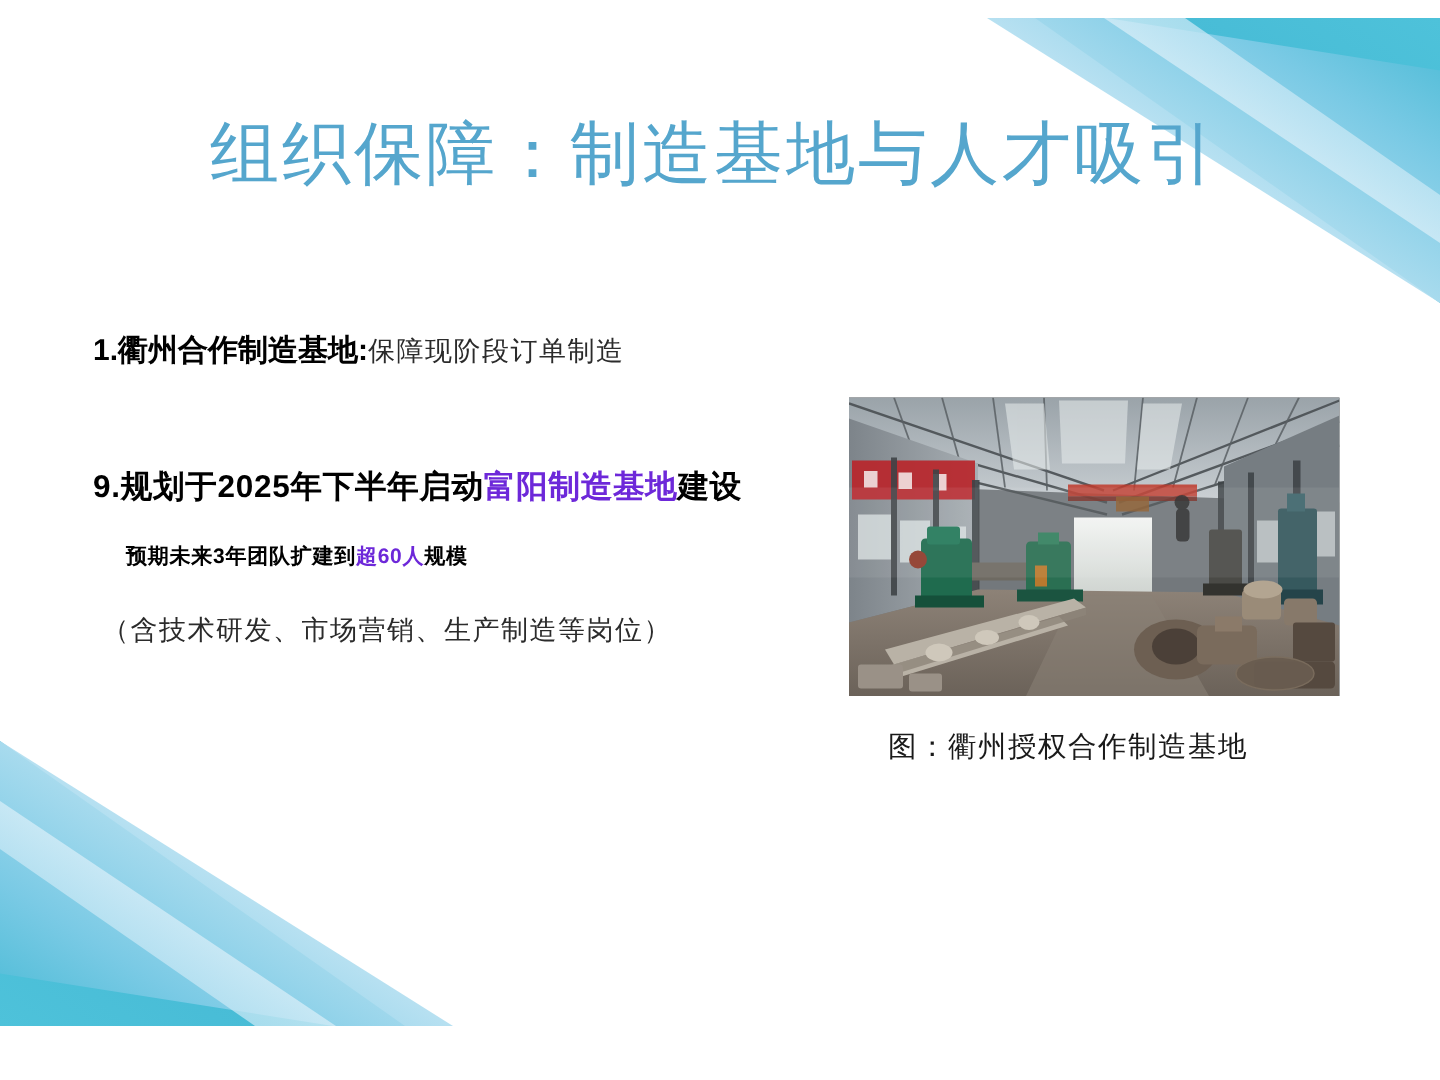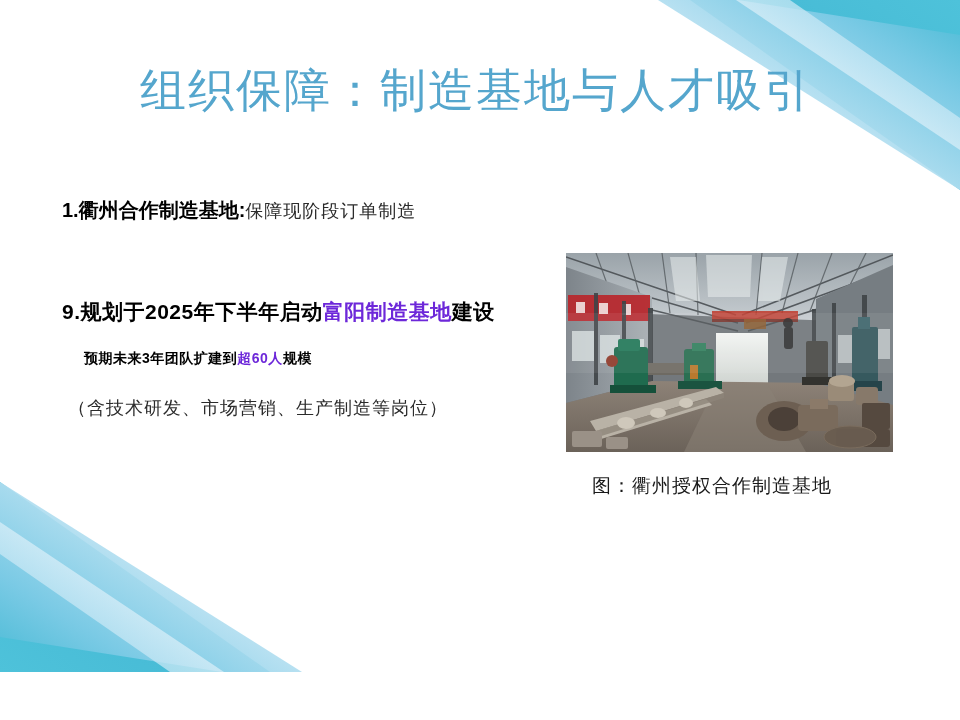--- a/index.html
+++ b/index.html
@@ -9,20 +9,21 @@
   }
   body {
     font-family: "Liberation Sans", "DejaVu Sans", sans-serif;
   }
   #slide {
     position: relative;
     width: 960px;
     height: 672px;
     background: #ffffff;
     overflow: hidden;
+    margin-top: 12px;
   }
 
   
   .deco {
     position: absolute;
     pointer-events: none;
   }
   .deco-tr {
     top: 0;
     right: 0;
@@ -51,21 +52,21 @@
   }
 
   
   .body-line {
     position: absolute;
     white-space: nowrap;
     color: #000000;
   }
   .l1 {
     left: 62px;
-    top: 197px;
+    top: 208px;
     font-size: 20px;
     font-weight: bold;
     letter-spacing: 0px;
   }
   .l1 .tail {
     font-weight: normal;
     font-size: 18px;
     color: #2b2b2b;
     letter-spacing: 1px;
   }

